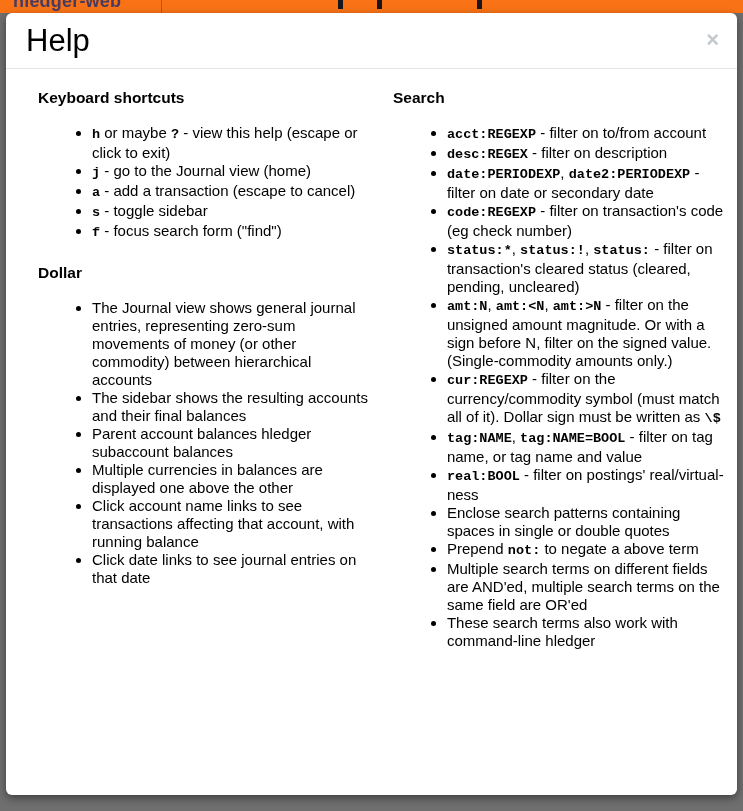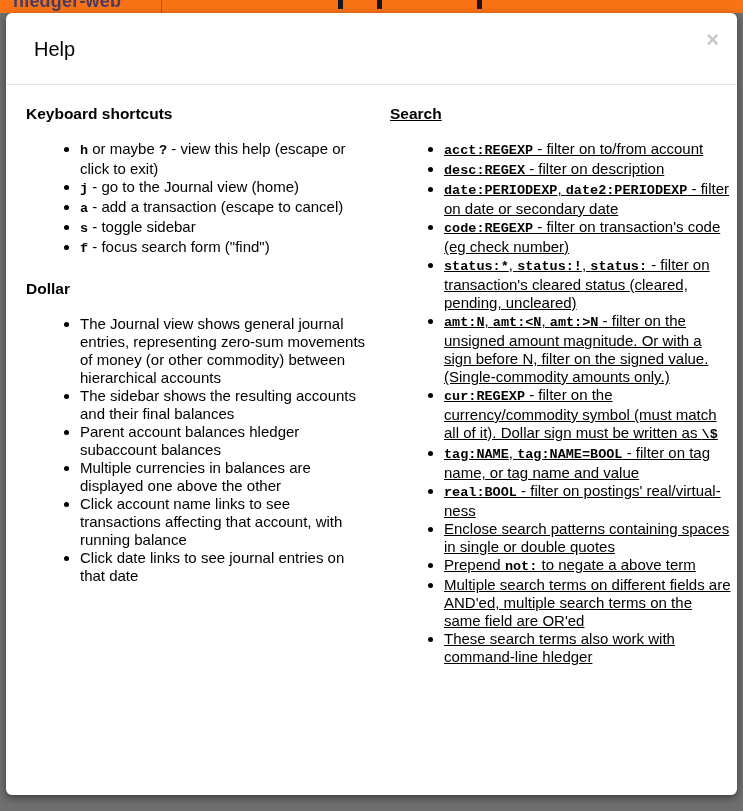--- a/index.html
+++ b/index.html
@@ -38,32 +38,32 @@
     width: 731px; height: 782px;
     background: #fff; border-radius: 6px;
     box-shadow: 0 3px 9px rgba(0,0,0,0.45);
   }
   .modal-header {
     position: relative;
     padding: 13px 20px 12px;
     border-bottom: 1px solid #e5e5e5;
   }
   .modal-title {
-    margin: 8px; font-size: 20px; font-weight: 400; line-height: 30px;
+    margin: 0; font-size: 31px; font-weight: 400; line-height: 30px;
   }
   .close-btn {
     position: absolute; top: 12px; right: 14px;
     border: 0; background: none; padding: 4px;
     font-family: inherit; font-size: 22px; font-weight: bold;
     line-height: 1; color: #c3c8cd; cursor: pointer;
   }
-  .modal-body { padding: 20px 0 0; display: flex; align-items: flex-start; }
+  .modal-body { padding: 20px 12px 0; display: flex; align-items: flex-start; }
   .col { min-width: 0; }
   .col-left  { width: 346px; margin-left: 20px; }
-  .col-right { width: 341px; margin-left: 18px; text-decoration: underline; }
+  .col-right { width: 341px; margin-left: 18px; }
 
   .section-heading { font-size: 15.5px; font-weight: bold; margin: 22px 0 0; line-height: 17px; }
   .col > .section-heading:first-child { margin-top: 0; }
 
   ul.help-list { margin: 18px 0 0; padding: 0 0 0 54px; }
   ul.help-list li {
     font-size: 15px; line-height: 18px;
     list-style: disc outside;
   }
   code {

